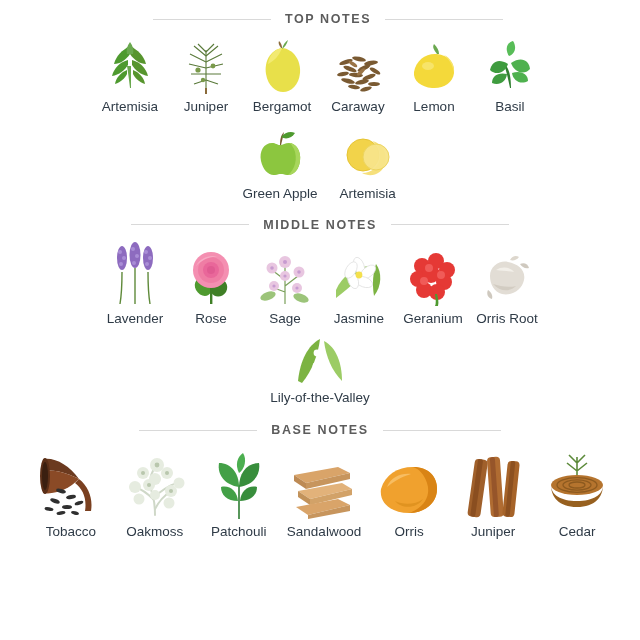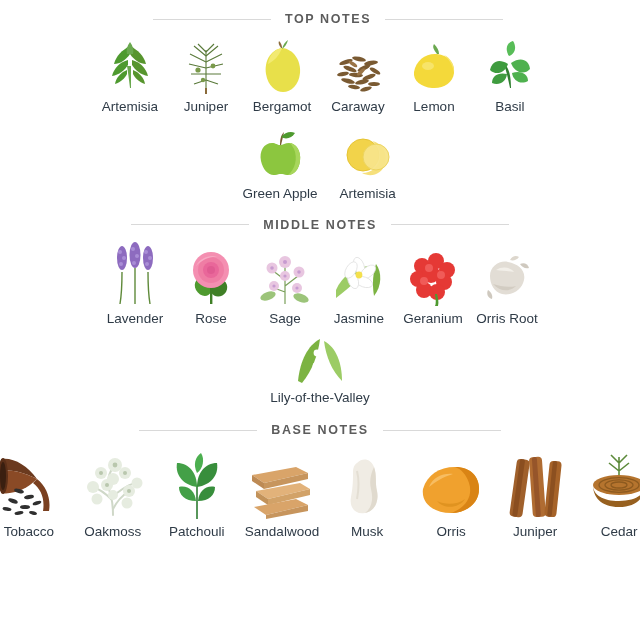--- a/index.html
+++ b/index.html
@@ -501,30 +501,20 @@
             <path d="M22 50 L64 40 L64 46 L22 56 Z" fill="#d2a268"></path>
 
             <path d="M8 58 L50 50 L62 56 L20 66 Z" fill="#d9a469"></path>
             <path d="M20 66 L62 56 L62 62 L20 70 Z" fill="#c7955d"></path>
           </g>
         </svg>
       </div>
       <div class="label">Sandalwood</div>
     </div>
 
-    <div class="note note-pad-6">
-      <div class="thumb">
-        <svg class="icon-svg" width="72" height="72" viewBox="0 0 72 72">
-          <path d="M26 14 C32 8 40 10 43 18 C46 26 44 34 46 42 C48 52 44 62 34 64 C24 66 18 58 20 48 C22 38 22 30 22 24 C22 19 23 16 26 14 Z" fill="#f0ece4"></path>
-          <path d="M43 18 C46 26 44 34 46 42 C48 52 44 62 34 64 C42 58 42 48 40 40 C38 32 40 24 43 18 Z" fill="#e0dace"></path>
-          <path d="M26 22 C28 30 28 40 26 50" stroke="#e3ded3" stroke-width="2" fill="none"></path>
-        </svg>
-      </div>
-      <div class="label">Musk</div>
-    </div>
 
     <div class="note note-pad-6">
       <div class="thumb">
         <svg class="icon-svg" width="72" height="72" viewBox="0 0 72 72">
           <path d="M8 40 C12 26 24 18 40 18 C56 18 64 28 64 40 C64 54 52 64 36 64 C18 64 6 54 8 40 Z" fill="#f0a12e"></path>
           <path d="M40 18 C56 18 64 28 64 40 C64 54 52 64 36 64 C52 58 58 46 54 34 C51 25 46 20 40 18 Z" fill="#d98415"></path>
           <path d="M14 38 C18 28 28 24 38 25 C28 28 20 33 14 38 Z" fill="#f7bd62"></path>
           <path d="M22 52 C30 56 42 56 50 50 C44 60 28 60 22 52 Z" fill="#e09320"></path>
         </svg>
       </div>

